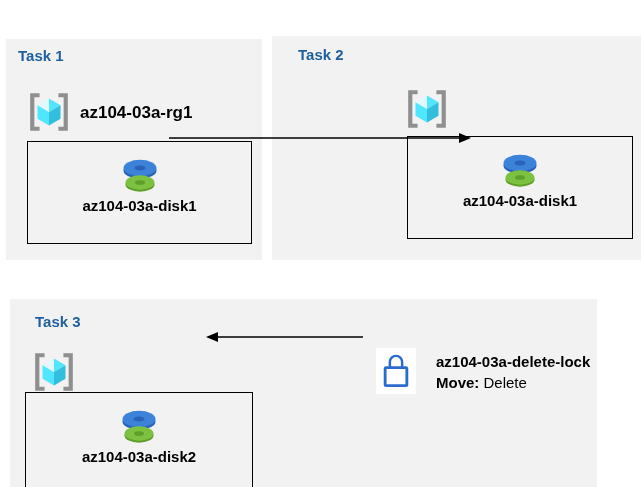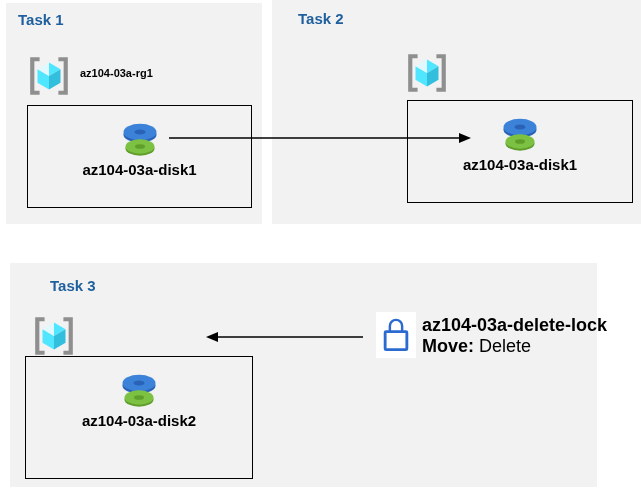--- a/index.html
+++ b/index.html
@@ -11,36 +11,37 @@
   .canvas {
     position: relative;
     width: 641px;
     height: 487px;
     background: #ffffff;
     overflow: hidden;
   }
   .panel {
     position: absolute;
     background: var(--panel-bg, #f2f2f2);
+    margin-top: 36px;
   }
   #panel-task1 { left: 6px;   top: 3px;   width: 256px; height: 221px; }
   #panel-task2 { left: 272px; top: 0px;   width: 369px; height: 224px; }
   #panel-task3 { left: 10px;  top: 263px; width: 587px; height: 224px; }
 
   .task-title {
     position: absolute;
     font-size: 15px;
     font-weight: bold;
     color: var(--title-blue, #1f5f9e);
     white-space: nowrap;
   }
   .rg-icon { position: absolute; width: 46px; height: 46px; }
   .rg-label {
     position: absolute;
-    font-size: 11px;
+    font-size: 17px;
     font-weight: bold;
     white-space: nowrap;
   }
   .resource-box {
     position: absolute;
     border: 1px solid #000000;
     background: transparent;
   }
   .disk-icon {
     position: absolute;
@@ -80,23 +81,23 @@
     top: 49px;
     width: 40px;
     height: 46px;
     background: #ffffff;
     display: flex;
     align-items: center;
     justify-content: center;
   }
   .lock-text {
     position: absolute;
-    left: 412px;
+    left: 426px;
     top: 52px;
-    font-size: 18px;
+    font-size: 15px;
     line-height: 21px;
     white-space: nowrap;
   }
   .lock-name { font-weight: bold; }
   .lock-type-label { font-weight: bold; }
   .lock-type-value { font-weight: normal; }
 </style>
 </head>
 <body>
 
@@ -157,21 +158,21 @@
           <ellipse cx="20" cy="29.5" rx="14.5" ry="7.2" fill="var(--disk-green-dark)"></ellipse>
           <ellipse cx="20" cy="27.5" rx="14.5" ry="7.2" fill="var(--disk-green)"></ellipse>
           <ellipse cx="20" cy="27.5" rx="5" ry="2.3" fill="var(--disk-green-dark)"></ellipse>
         </svg>
       </div>
       <div class="disk-label">az104-03a-disk1</div>
     </div>
   </div>
 
   <div class="panel" id="panel-task3">
-    <div class="task-title" style="left:40px; top:14px;">Task 3</div>
+    <div class="task-title" style="left:25px; top:14px;">Task 3</div>
 
     <div class="rg-icon" style="left:21px; top:50px;">
       <svg width="46" height="46" viewBox="0 0 44 44" aria-hidden="true">
         <polyline points="13,6 6,6 6,38 13,38" fill="none" stroke="var(--bracket-gray)" stroke-width="4"></polyline>
         <polyline points="31,6 38,6 38,38 31,38" fill="none" stroke="var(--bracket-gray)" stroke-width="4"></polyline>
         <polygon points="22,9 11,15.5 22,22" fill="var(--cube-light)"></polygon>
         <polygon points="22,9 33,15.5 22,22" fill="var(--cube-mid)"></polygon>
         <polygon points="11,15.5 22,22 22,35 11,28.5" fill="var(--cube-mid)"></polygon>
         <polygon points="33,15.5 22,22 22,35 33,28.5" fill="var(--cube-dark)"></polygon>
         <polygon points="22,9 11,15.5 22,22" fill="#ffffff" opacity="0.45"></polygon>

